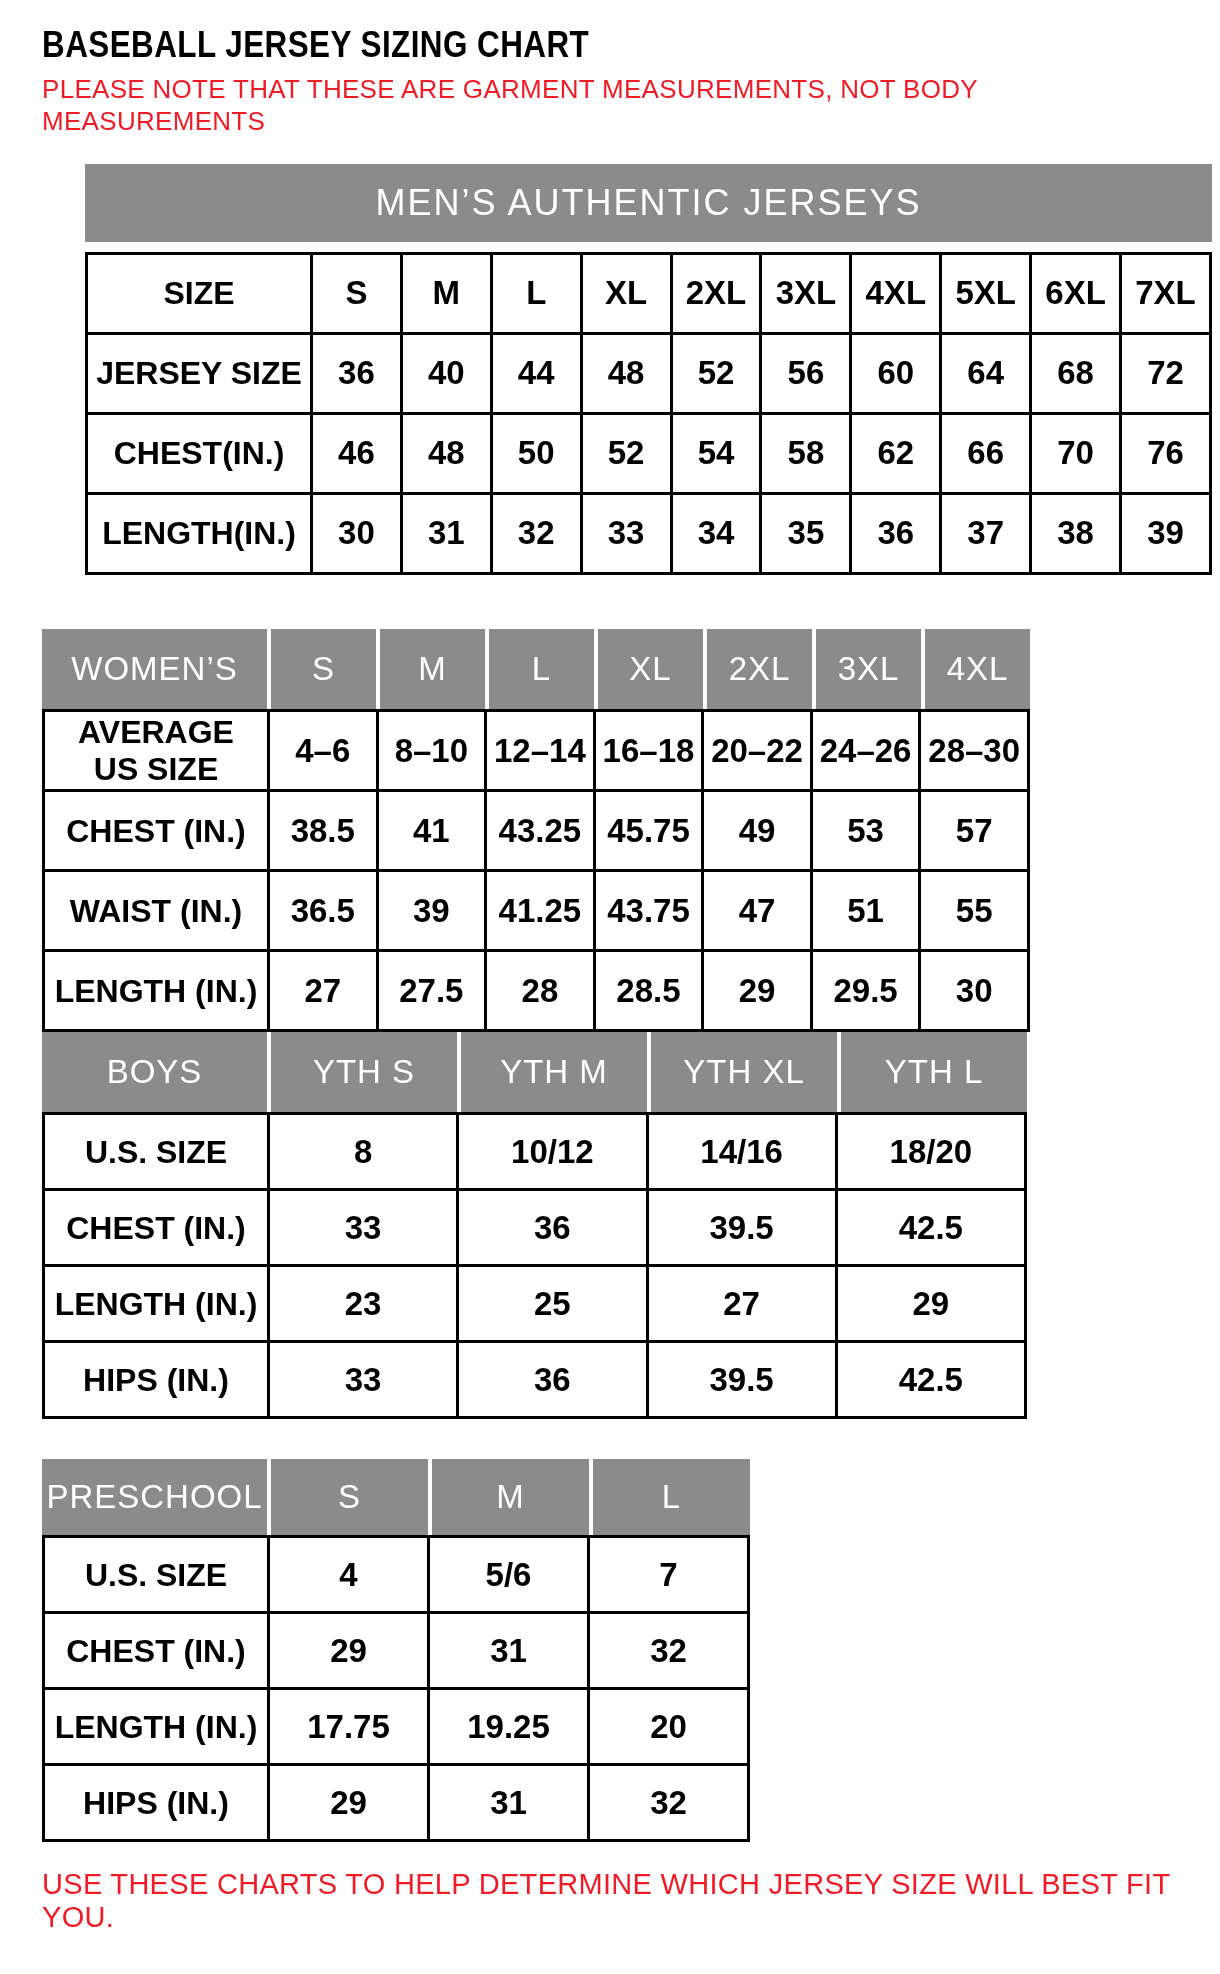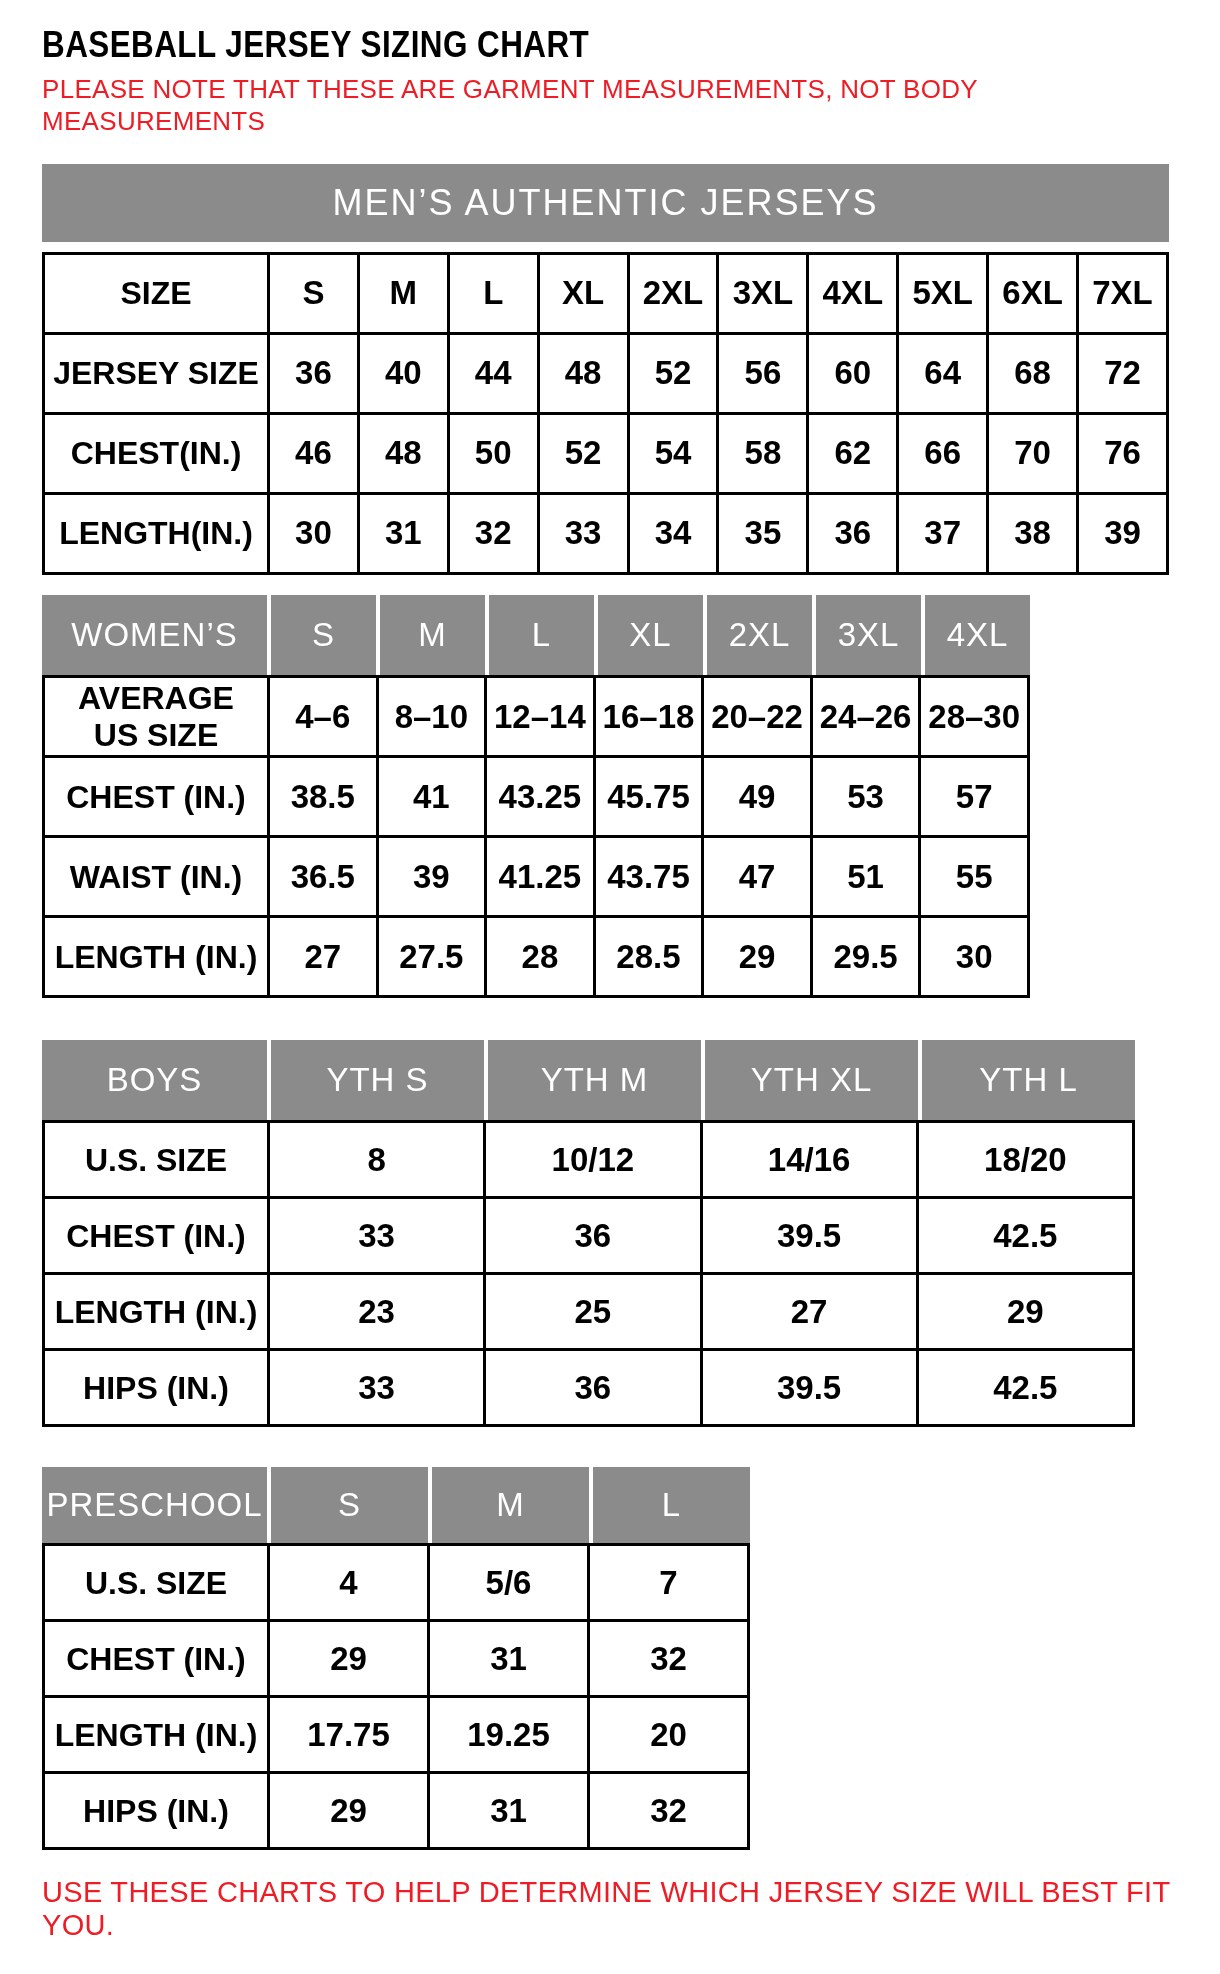--- a/index.html
+++ b/index.html
@@ -26,23 +26,23 @@
   .note {
     color: var(--red, #ee1c25);
     font-size: 26px;
     line-height: 1.25;
     max-width: 1115px;
     margin-top: 8px;
     letter-spacing: 0.3px;
     font-weight: 400;
   }
   .tbl { }
-  .t-mens      { width: 1127px; margin-top: 26px; }
-  .t-womens    { width: 988px;  margin-top: 20px; }
-  .t-boys      { width: 1093px;  margin-top: 42px; }
+  .t-mens      { width: 1127px; margin-top: 26px; margin-left: 43px; }
+  .t-womens    { width: 988px;  margin-top: 54px; }
+  .t-boys      { width: 985px;  }
   .t-preschool { width: 708px;  margin-top: 40px; }
 
   .banner {
     background: var(--gray, #8b8b8b);
     color: #fff;
     height: 78px;
     display: flex;
     align-items: center;
     justify-content: center;
     font-size: 36px;

